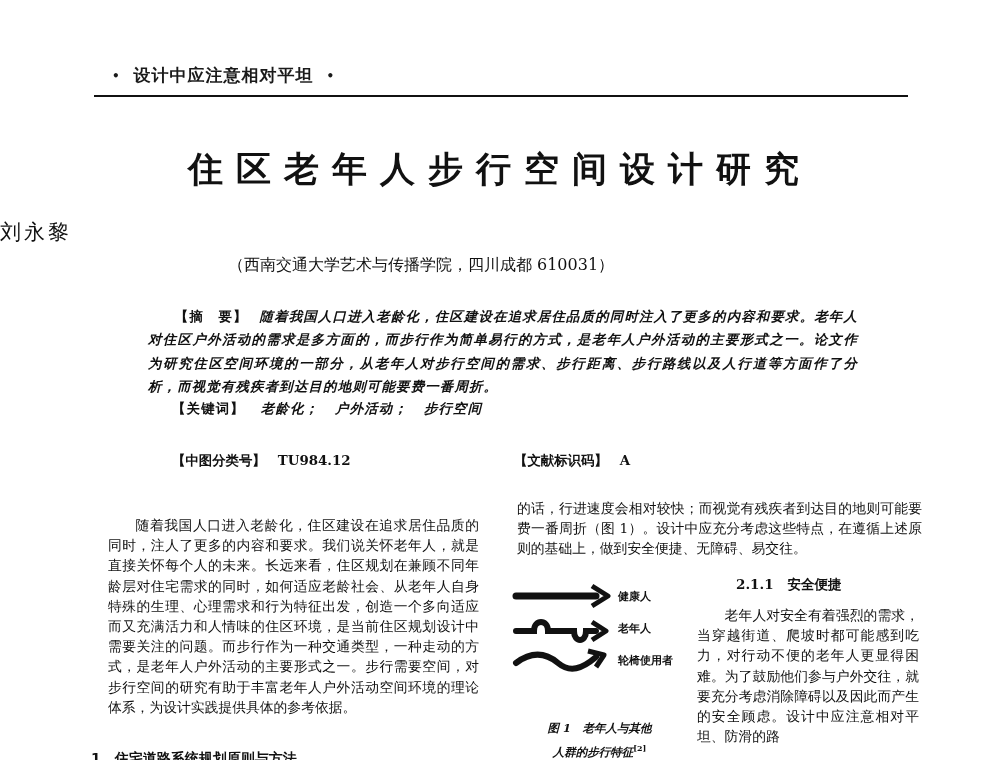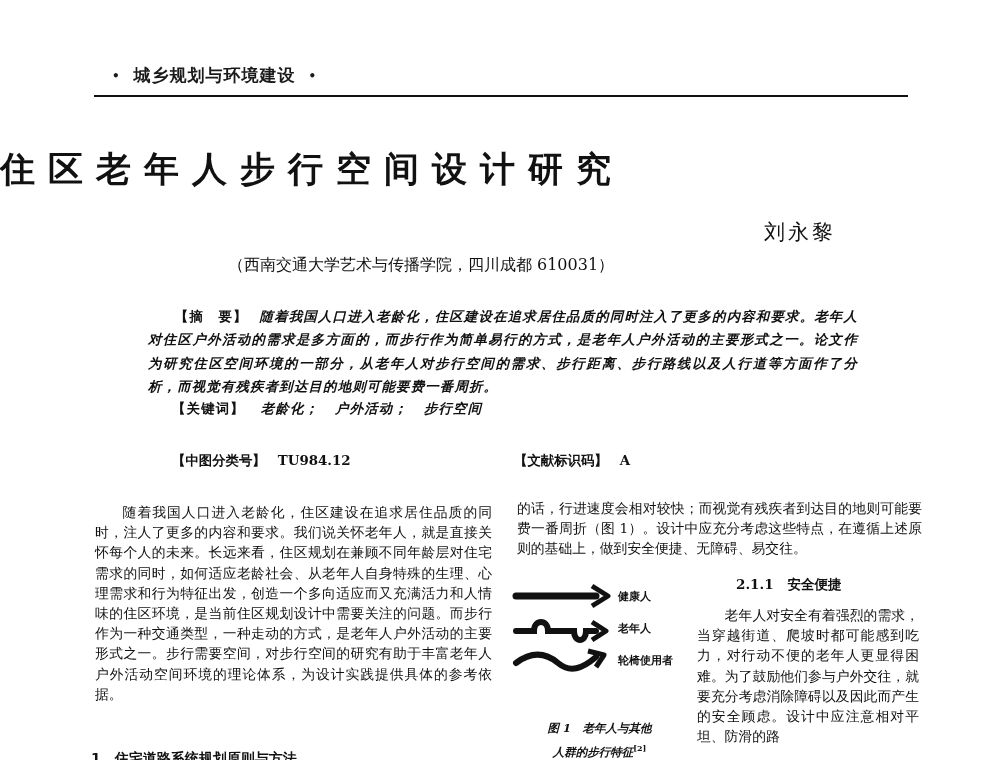--- a/index.html
+++ b/index.html
@@ -1,55 +1,55 @@
 <!DOCTYPE html>
 <html><head>
 <meta charset="utf-8">
 <style>
   html, body { margin:0; padding:0; background:#ffffff; }
   body { width:1000px; height:760px; overflow:hidden; position:relative; color:#111; font-family:"DejaVu Serif", serif; }
   .abs { position:absolute; }
   .header-label { left:106px; top:64px; font-family:"DejaVu Sans", sans-serif; font-weight:bold; font-size:17px; letter-spacing:1px; color:#1a1a1a; }
   .header-label .dot { font-size:12px; vertical-align:middle; margin:0 6px; }
   .header-rule { left:94px; top:95px; width:814px; height:0; border-top:2px solid #111; }
-  .title { left:0; width:1000px; top:146px; font-family:"DejaVu Sans", sans-serif; font-weight:bold; font-size:35px; letter-spacing:13px; color:#111; }
-  .author { left:0; width:836px; top:218px; text-align:right; font-size:21px; letter-spacing:3px; }
+  .title { left:0; width:1000px; top:146px; text-align:center; font-family:"DejaVu Sans", sans-serif; font-weight:bold; font-size:35px; letter-spacing:13px; color:#111; }
+  .author { left:0; width:836px; top:218px; text-align:left; font-size:21px; letter-spacing:3px; }
   .affil { left:0; width:842px; top:255px; text-align:center; font-size:16px; }
   .abstract { left:148px; top:305px; width:710px; font-size:13.4px; line-height:23.4px; font-weight:bold; text-align:justify; letter-spacing:1.2px; font-style:italic; }
   .abstract .lbl { font-style:normal; font-family:"DejaVu Sans", sans-serif; }
   .abstract p { margin:0; }
   .indent { text-indent:2em; }
   .keywords { left:172px; top:400px; font-size:13.4px; font-weight:bold; font-style:italic; letter-spacing:1.2px; }
   .keywords .lbl { font-style:normal; font-family:"DejaVu Sans", sans-serif; }
   .keywords span.kw { margin-left:10px; }
   .clc { left:172px; top:452px; font-size:13.4px; font-weight:bold; }
   .clc .lbl, .doc .lbl { font-family:"DejaVu Sans", sans-serif; margin-right:12px; }
   .doc { left:514px; top:452px; font-size:13.4px; font-weight:bold; }
   .col-left { left:91px; top:498px; width:405px; font-size:13.8px; line-height:20.2px; text-align:justify; }
-  .col-left p { margin:4px; text-indent:2em; }
+  .col-left p { margin:17px; text-indent:2em; }
   .section-1 { left:91px; top:750px; font-size:14px; font-weight:bold; font-family:"DejaVu Sans", sans-serif; }
   .col-right-top { left:517px; top:498px; width:405px; font-size:13.8px; line-height:20.2px; text-align:justify; }
   .col-right-top p { margin:0; }
   .figure { left:512px; top:580px; width:175px; }
   .fig-row { position:relative; height:32px; display:flex; align-items:center; }
   .fig-row svg { width:100px; height:30px; }
   .fig-label { font-size:11px; margin-left:6px; font-weight:bold; }
   .fig-caption { left:512px; top:718px; width:175px; text-align:center; font-size:11.5px; font-weight:bold; font-style:italic; line-height:20px; }
   .fig-caption sup { font-size:8px; font-style:normal; }
   .subsec { left:692px; top:576px; font-size:13.5px; font-weight:bold; }
   .subsec .num { margin-right:14px;margin-left:44px; }
   .col-right-text { left:692px; top:600px; width:232px; font-size:13.8px; line-height:20.2px; text-align:justify; }
   .col-right-text p { margin:5px; text-indent:2em; }
 </style>
 </head>
 <body>
 
 <div class="abs header-label">
   <span class="dot">•</span>
-  <span>城乡规划与环境建设</span>
+  <span>设计中应注意相对平坦</span>
   <span class="dot">•</span>
 </div>
 <div class="abs header-rule"></div>
 
 <div class="abs title">住区老年人步行空间设计研究</div>
 <div class="abs author">刘永黎</div>
 <div class="abs affil">（西南交通大学艺术与传播学院，四川成都 610031）</div>
 
 <div class="abs abstract">
   <p class="indent"><span class="lbl">【摘　要】</span>&nbsp;&nbsp;<span>随着我国人口进入老龄化，住区建设在追求居住品质的同时注入了更多的内容和要求。老年人对住区户外活动的需求是多方面的，而步行作为简单易行的方式，是老年人户外活动的主要形式之一。论文作为研究住区空间环境的一部分，从老年人对步行空间的需求、步行距离、步行路线以及人行道等方面作了分析，而视觉有残疾者到达目的地则可能要费一番周折。</span></p>

